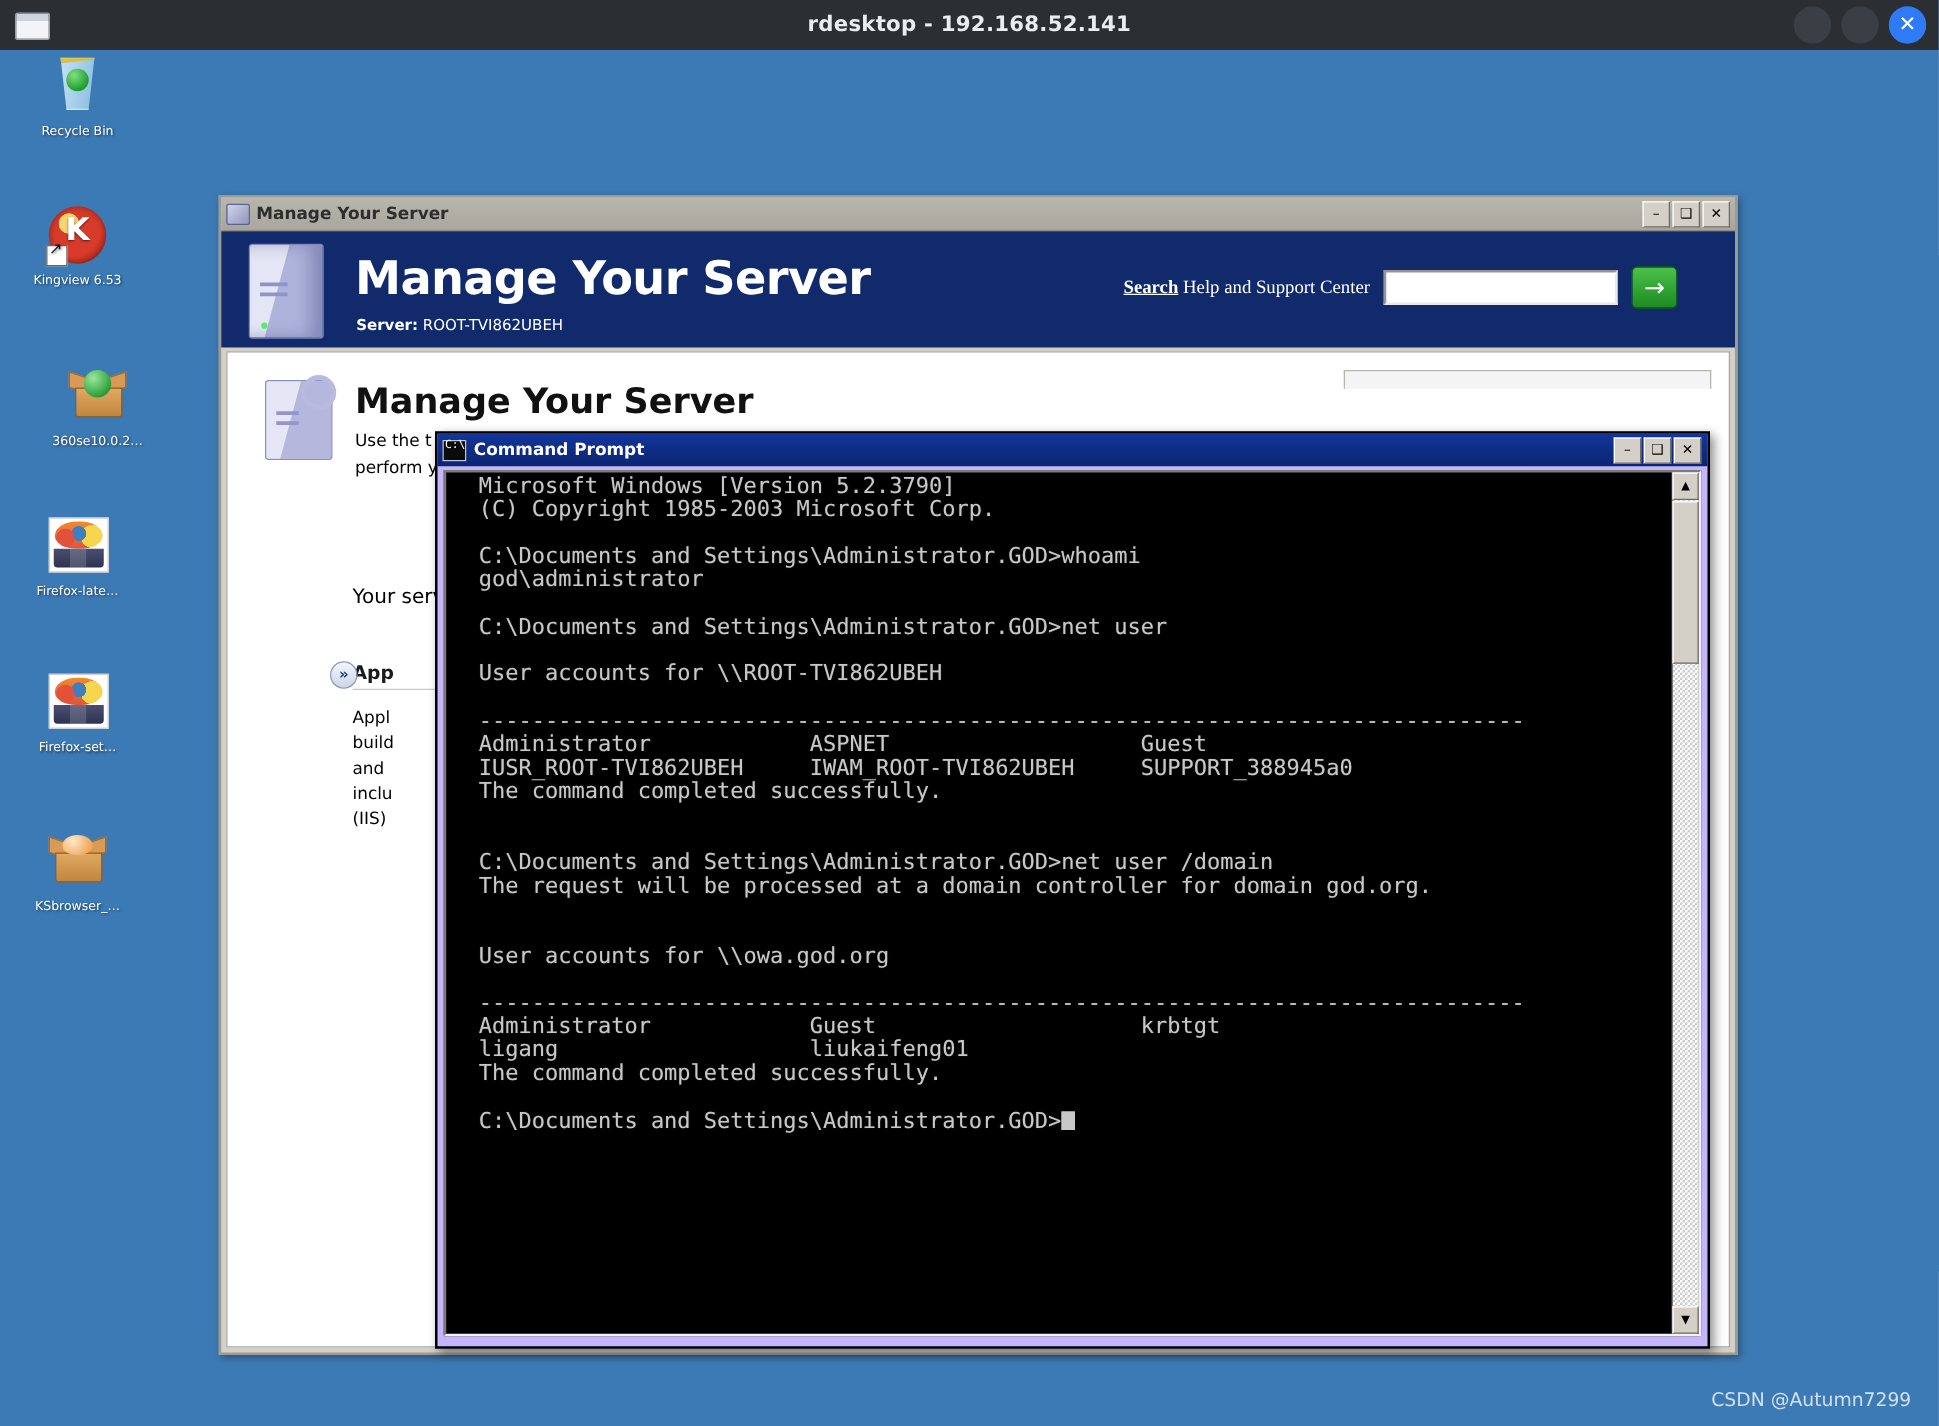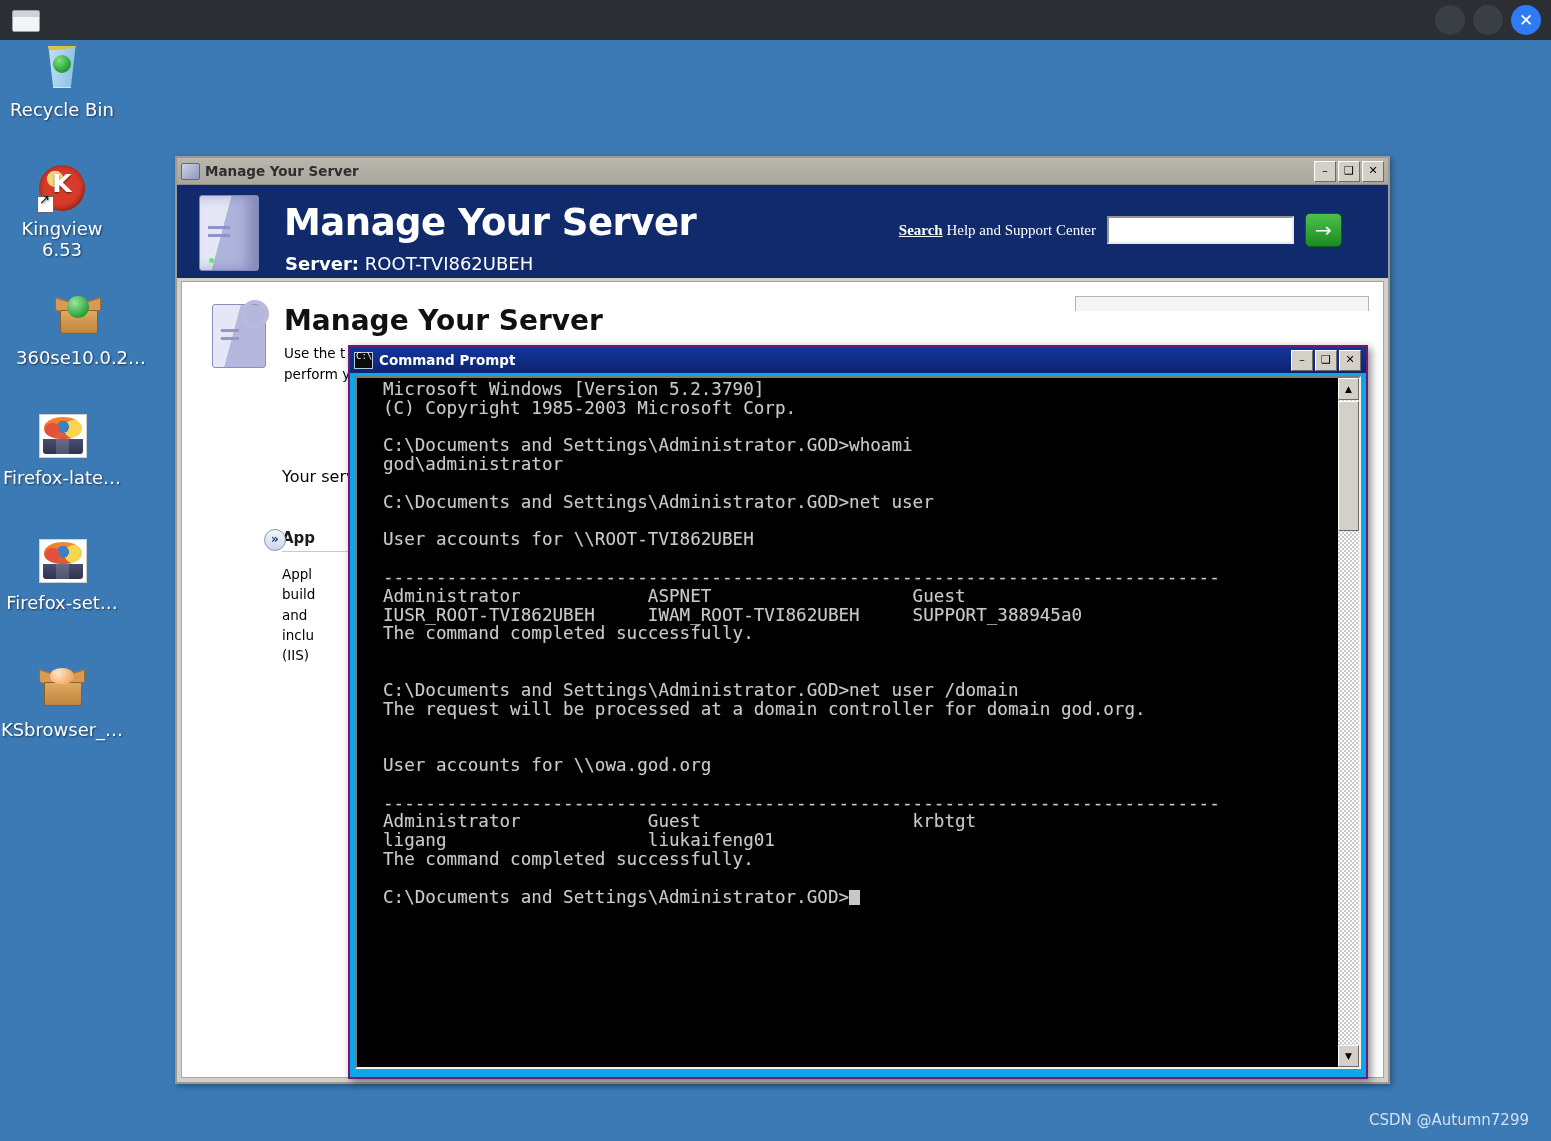--- a/index.html
+++ b/index.html
@@ -32,21 +32,21 @@
   .wbtn.close{background:#2f7af5;display:flex;align-items:center;justify-content:center;
     color:#fff;font-size:17px;font-weight:bold;font-family:"DejaVu Sans",sans-serif;}
 
   
   #desktop{
     position:absolute;left:0;top:40px;width:1551px;height:1101px;
     background:#3c7ab5;
   }
   .dicon{
     position:absolute;width:124px;text-align:center;color:#fff;
-    font-size:18px;font-family:"DejaVu Sans",sans-serif;
+    font-size:10px;font-family:"DejaVu Sans",sans-serif;
     text-shadow:1px 1px 2px rgba(0,0,0,.55);line-height:1.15;
   }
   .dicon .glyph{
     width:46px;height:46px;margin:0 auto 8px auto;position:relative;
   }
   .dicon .label{display:block;}
 
   
   .ico-recycle{
     width:40px;height:42px;margin:2px auto 0 auto;position:relative;
@@ -180,21 +180,21 @@
   #mys-banner .srvimg:after{
     content:"";position:absolute;left:9px;bottom:7px;width:5px;height:5px;
     border-radius:50%;background:#55ef62;
   }
   #mys-banner h1{
     position:absolute;left:107px;top:16px;margin:0;
     color:#fff;font-size:37px;font-weight:bold;
     font-family:"DejaVu Sans",sans-serif;letter-spacing:-.5px;
   }
   #mys-banner .srvline{
-    position:absolute;left:108px;top:68px;color:#fff;font-size:18px;
+    position:absolute;left:108px;top:68px;color:#fff;font-size:12px;
     font-family:"DejaVu Sans",sans-serif;
   }
   #mys-banner .srvline b{font-weight:bold;}
   #mys-search{
     position:absolute;right:46px;top:28px;display:flex;align-items:center;gap:11px;
   }
   #mys-search .slabel{
     color:#fff;font-size:15px;font-family:Liberation Serif, serif;
   }
   #mys-search .slabel b{font-weight:bold;}
@@ -271,22 +271,22 @@
 
   
   .mys-rightpanel{
     position:absolute;right:14px;top:14px;width:292px;height:14px;
     background:#f4f4f4;border:1px solid #b5b5ae;border-bottom:none;
   }
 
   
   #cmd-window{
     position:absolute;left:348px;top:305px;width:1016px;height:730px;
-    background:#0ea5e9;
-    border:2px solid #701a75;
+    background:#c4b5fd;
+    border:2px solid #000000;
     box-shadow:3px 3px 8px rgba(0,0,0,.45);
   }
   #cmd-titlebar{
     height:26px;background:linear-gradient(#13369c,#0b2471);
     display:flex;align-items:center;padding:0 3px 0 4px;
   }
   #cmd-titlebar .cico{
     width:17px;height:15px;margin-right:6px;background:#0b0b0b;
     border:1px solid #b7c8e6;position:relative;
   }
@@ -341,20 +341,21 @@
   #watermark{
     position:absolute;right:22px;bottom:12px;color:#dfe8f2;font-size:15px;
     font-family:"DejaVu Sans",sans-serif;opacity:.92;
   }
 </style>
 </head>
 <body>
 
 <div id="rdesktop-titlebar">
   <div class="tb-appicon"></div>
+  <div id="rdesktop-title">rdesktop - 192.168.52.141</div>
   <div class="wbtns">
     <div class="wbtn"></div>
     <div class="wbtn"></div>
     <div class="wbtn close">✕</div>
   </div>
 </div>
 
 <div id="desktop">
 
   <div class="dicon" style="left:0px;top:4px;">

